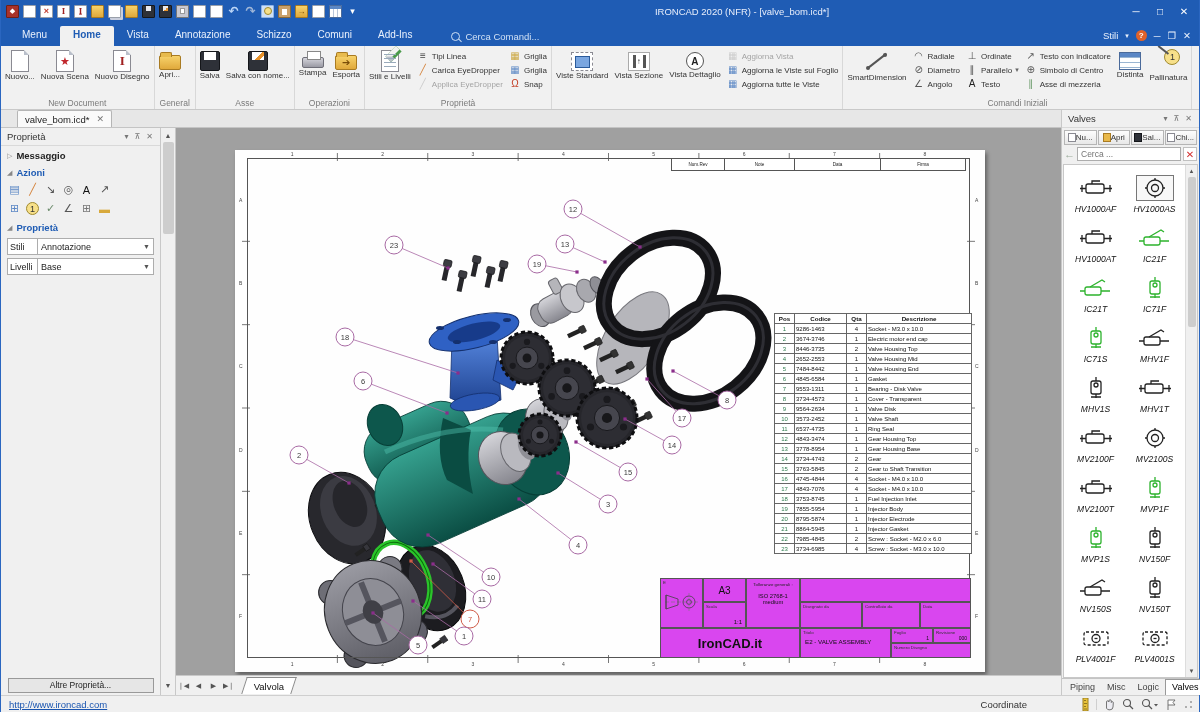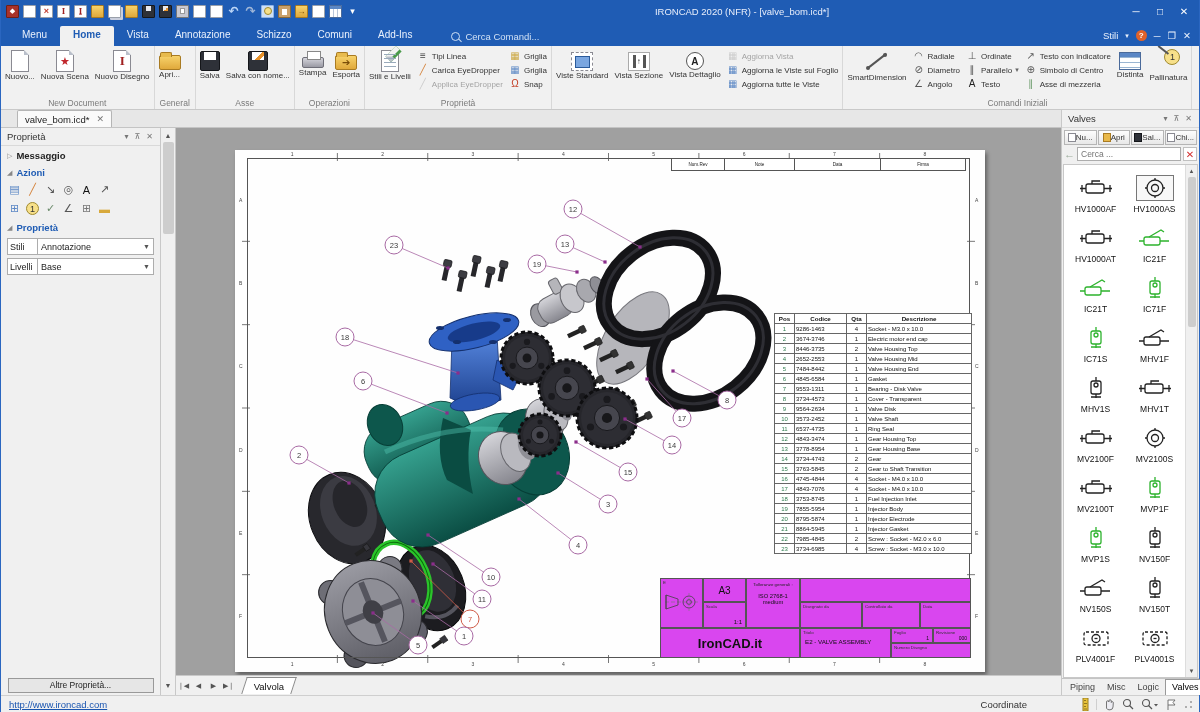--- a/index.html
+++ b/index.html
@@ -161,21 +161,21 @@
   .rp-btn { flex:1; height:15px; background:linear-gradient(#fdfdfd,#e8e8e8); border:1px solid #b5b5b5; display:flex; align-items:center; justify-content:center; gap:0; font-size:8px; color:#333; overflow:hidden; white-space:nowrap; }
   .rp-btn .bic { width:8px; height:9px; background:#fff; border:1px solid #8a8a92; flex:0 0 auto;}
   .rp-btn .bic.f { background:#e8b84a; border-color:#a97b22; }
   .rp-btn .bic.s { background:#2e3138; border-color:#14161a; }
   .rp-search { height:18px; display:flex; align-items:center; gap:2px; padding:0 2px 2px; flex:0 0 auto;}
   .rp-search .back { color:#9aab9a; font-size:11px; }
   .rp-search input { flex:1; height:14px; border:1px solid #adadad; font-size:8.5px; padding:0 3px; font-family:"Liberation Sans",sans-serif; color:#333; min-width:0;}
   .rp-search .clear { width:14px; height:14px; border:1px solid #c0c0c0; background:#fff; color:#d32f2f; font-weight:bold; font-size:10px; display:flex; align-items:center; justify-content:center; }
   .rp-items { flex:1; background:#fff; border:1px solid #c8c8c8; margin:0 1px; position:relative; overflow:hidden; }
   .cat-grid { position:absolute; left:2px; right:13px; top:2px; display:grid; grid-template-columns:1fr 1fr; }
-  .cat-item { height:50px; display:flex; flex-direction:column; align-items:center; justify-content:flex-end; padding-bottom:3px; }
+  .cat-item { height:50px; display:flex; flex-direction:column; align-items:center; justify-content:flex-end; padding-bottom:3px;font-style:italic; }
   .cat-ico { width:38px; height:26px; display:flex; align-items:center; justify-content:center; }
   .cat-ico.sel { border:1px solid #777; background:#f8f8f8; }
   .cat-lbl { font-size:8.5px; color:#111; margin-top:3px; white-space:nowrap; }
   .rp-scroll { position:absolute; right:0; top:0; bottom:0; width:12px; background:#f0f0f0; border-left:1px solid #ddd; display:flex; flex-direction:column; align-items:center; }
   .rp-scroll .arr { height:12px; font-size:6px; color:#555; display:flex; align-items:center;}
   .rp-scroll .thumb { width:8px; height:150px; background:#cdcdcd; border-radius:2px; }
   .rp-scroll .sp { flex:1; }
   .rp-tabs { height:17px; display:flex; align-items:flex-end; background:#f0f0f0; border-top:1px solid #c4c4c4; padding-left:2px; flex:0 0 auto;}
   .rp-tab { font-size:9px; color:#444; padding:2px 6px 3px; }
   .rp-tab.active { background:#fff; border:1px solid #999; border-bottom:none; color:#000; }

